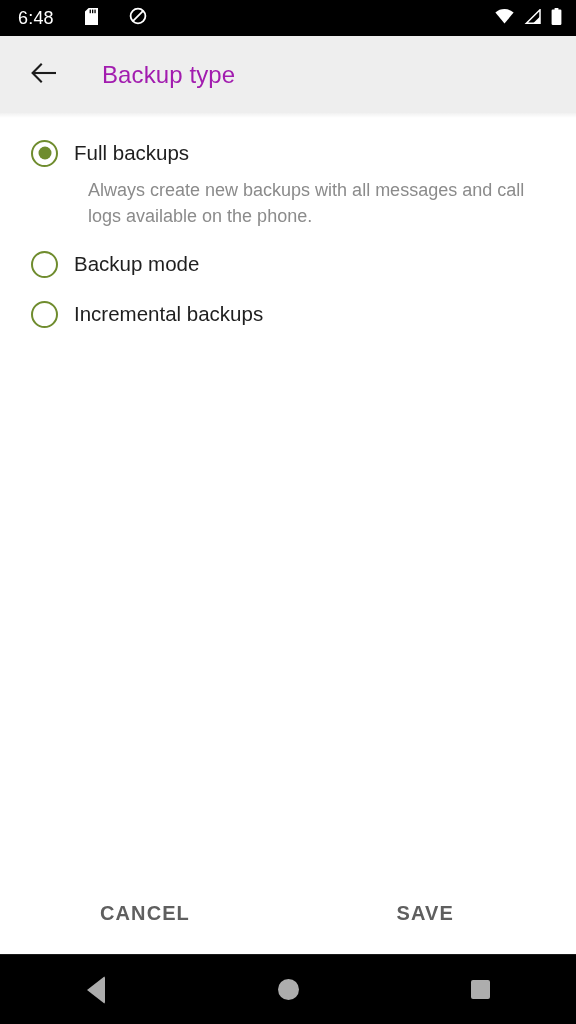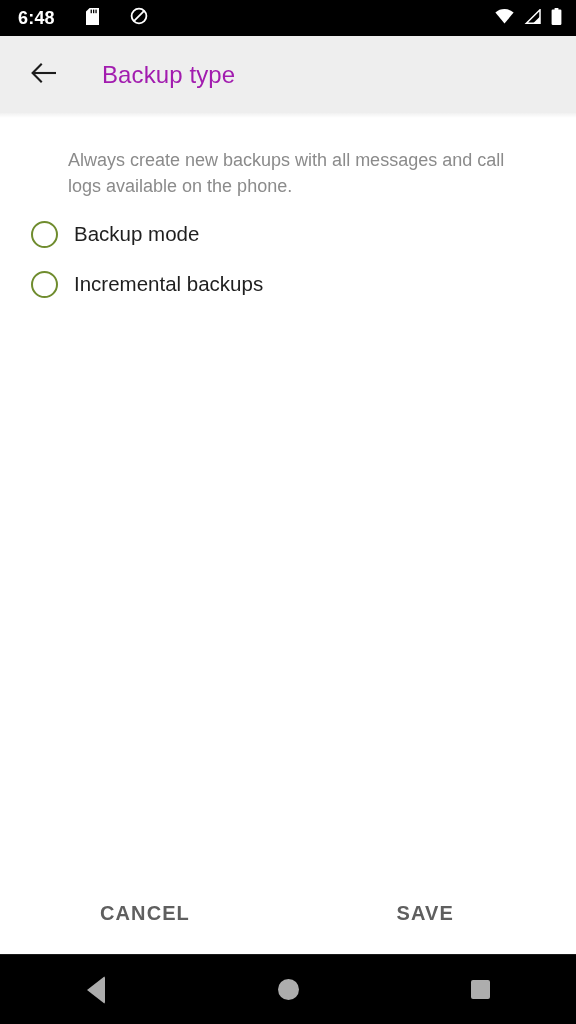--- a/index.html
+++ b/index.html
@@ -28,21 +28,20 @@
     color: #ffffff;
     display: flex;
     align-items: center;
     padding: 0 14px 0 18px;
     flex: 0 0 36px;
   }
   .status-left {
     display: flex;
     align-items: center;
     gap: 31px;
-    font-weight: bold;
   }
   .status-clock {
     font-size: 18px;
     letter-spacing: 0.2px;
     color: #ffffff;
     line-height: 1;
   }
   .status-right {
     margin-left: auto;
     display: flex;
@@ -119,21 +118,21 @@
   .option-label {
     font-size: 20.5px;
     color: #1f1f1f;
     margin-left: 16px;
     line-height: 1.2;
   }
   .option-desc {
     font-size: 18px;
     color: #8b8b8b;
     line-height: 26px;
-    margin: 9px 0 0 68px;
+    margin: 9px 0 0 88px;
     padding-right: 24px;
     max-width: 486px;
   }
   .option + .option { margin-top: 20px; }
 
   
   .actions {
     flex: 0 0 auto;
     display: flex;
     align-items: center;
@@ -241,20 +240,24 @@
           <polyline points="10,1.6 1.6,10 10,18.4" fill="none" stroke="#1c1c1c" stroke-width="2.1" stroke-linecap="square" stroke-linejoin="miter"></polyline>
         </svg>
       </span>
     </button>
     <span class="app-title">Backup type</span>
   </div>
 
   <div class="content">
 
     <div class="option">
+      <div class="option-row">
+        <span class="radio checked"></span>
+        <span class="option-label">Full backups</span>
+      </div>
       <div class="option-desc">Always create new backups with all messages and call logs available on the phone.</div>
     </div>
 
     <div class="option">
       <div class="option-row">
         <span class="radio"></span>
         <span class="option-label">Backup mode</span>
       </div>
     </div>
 

